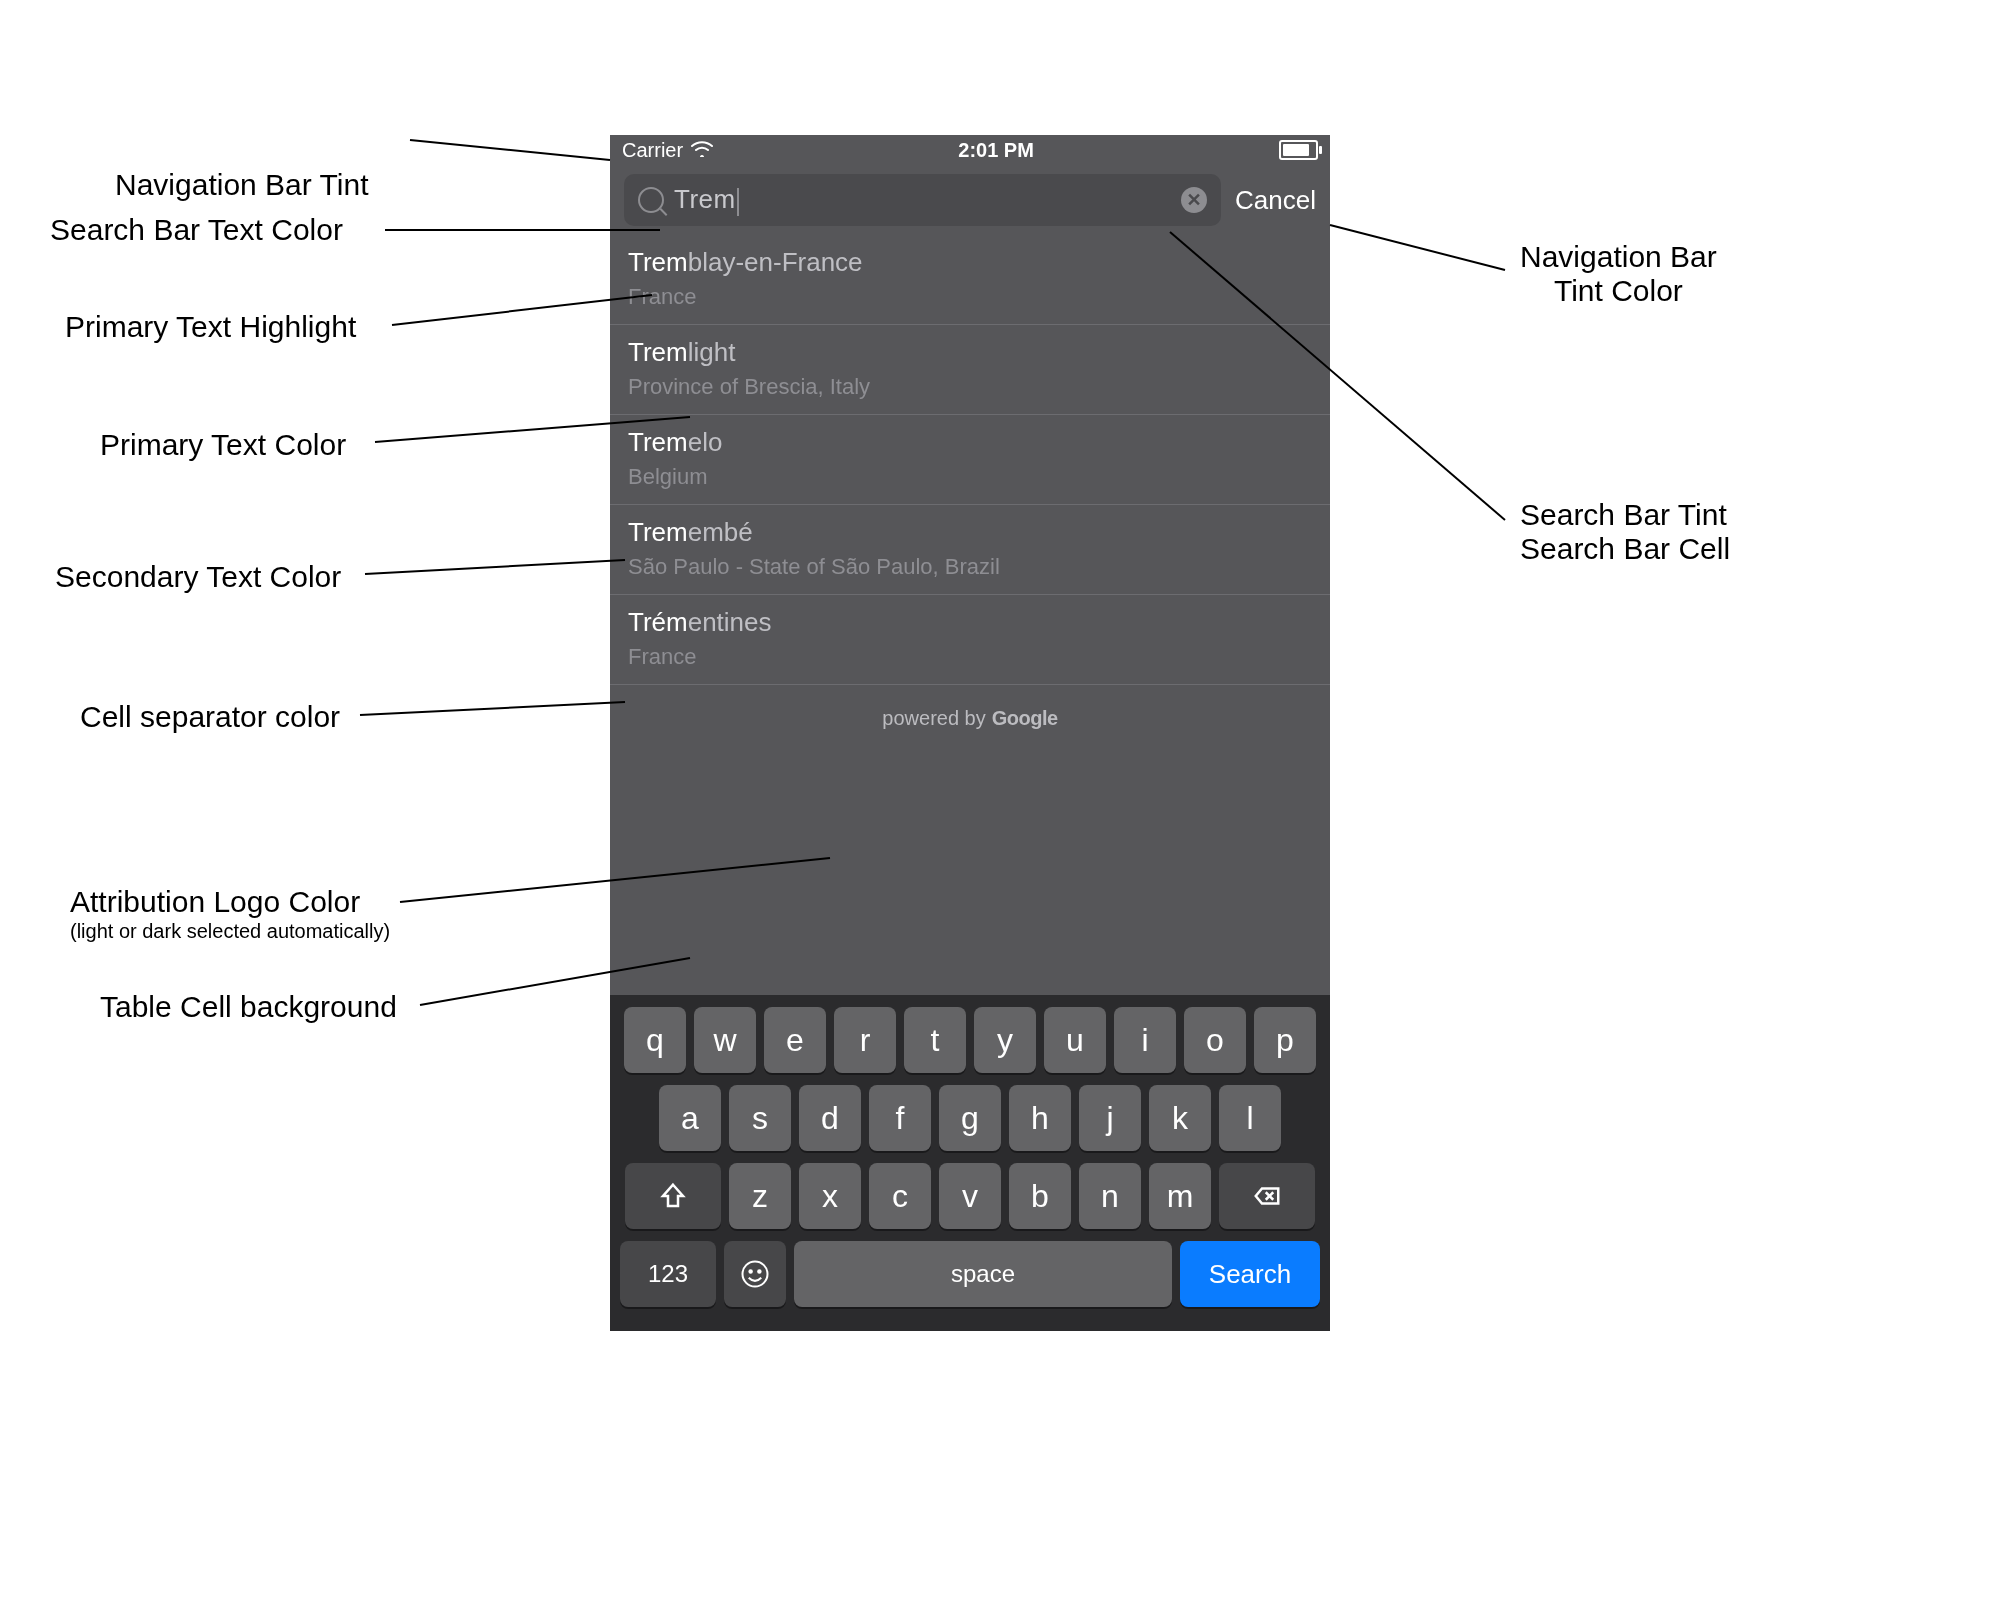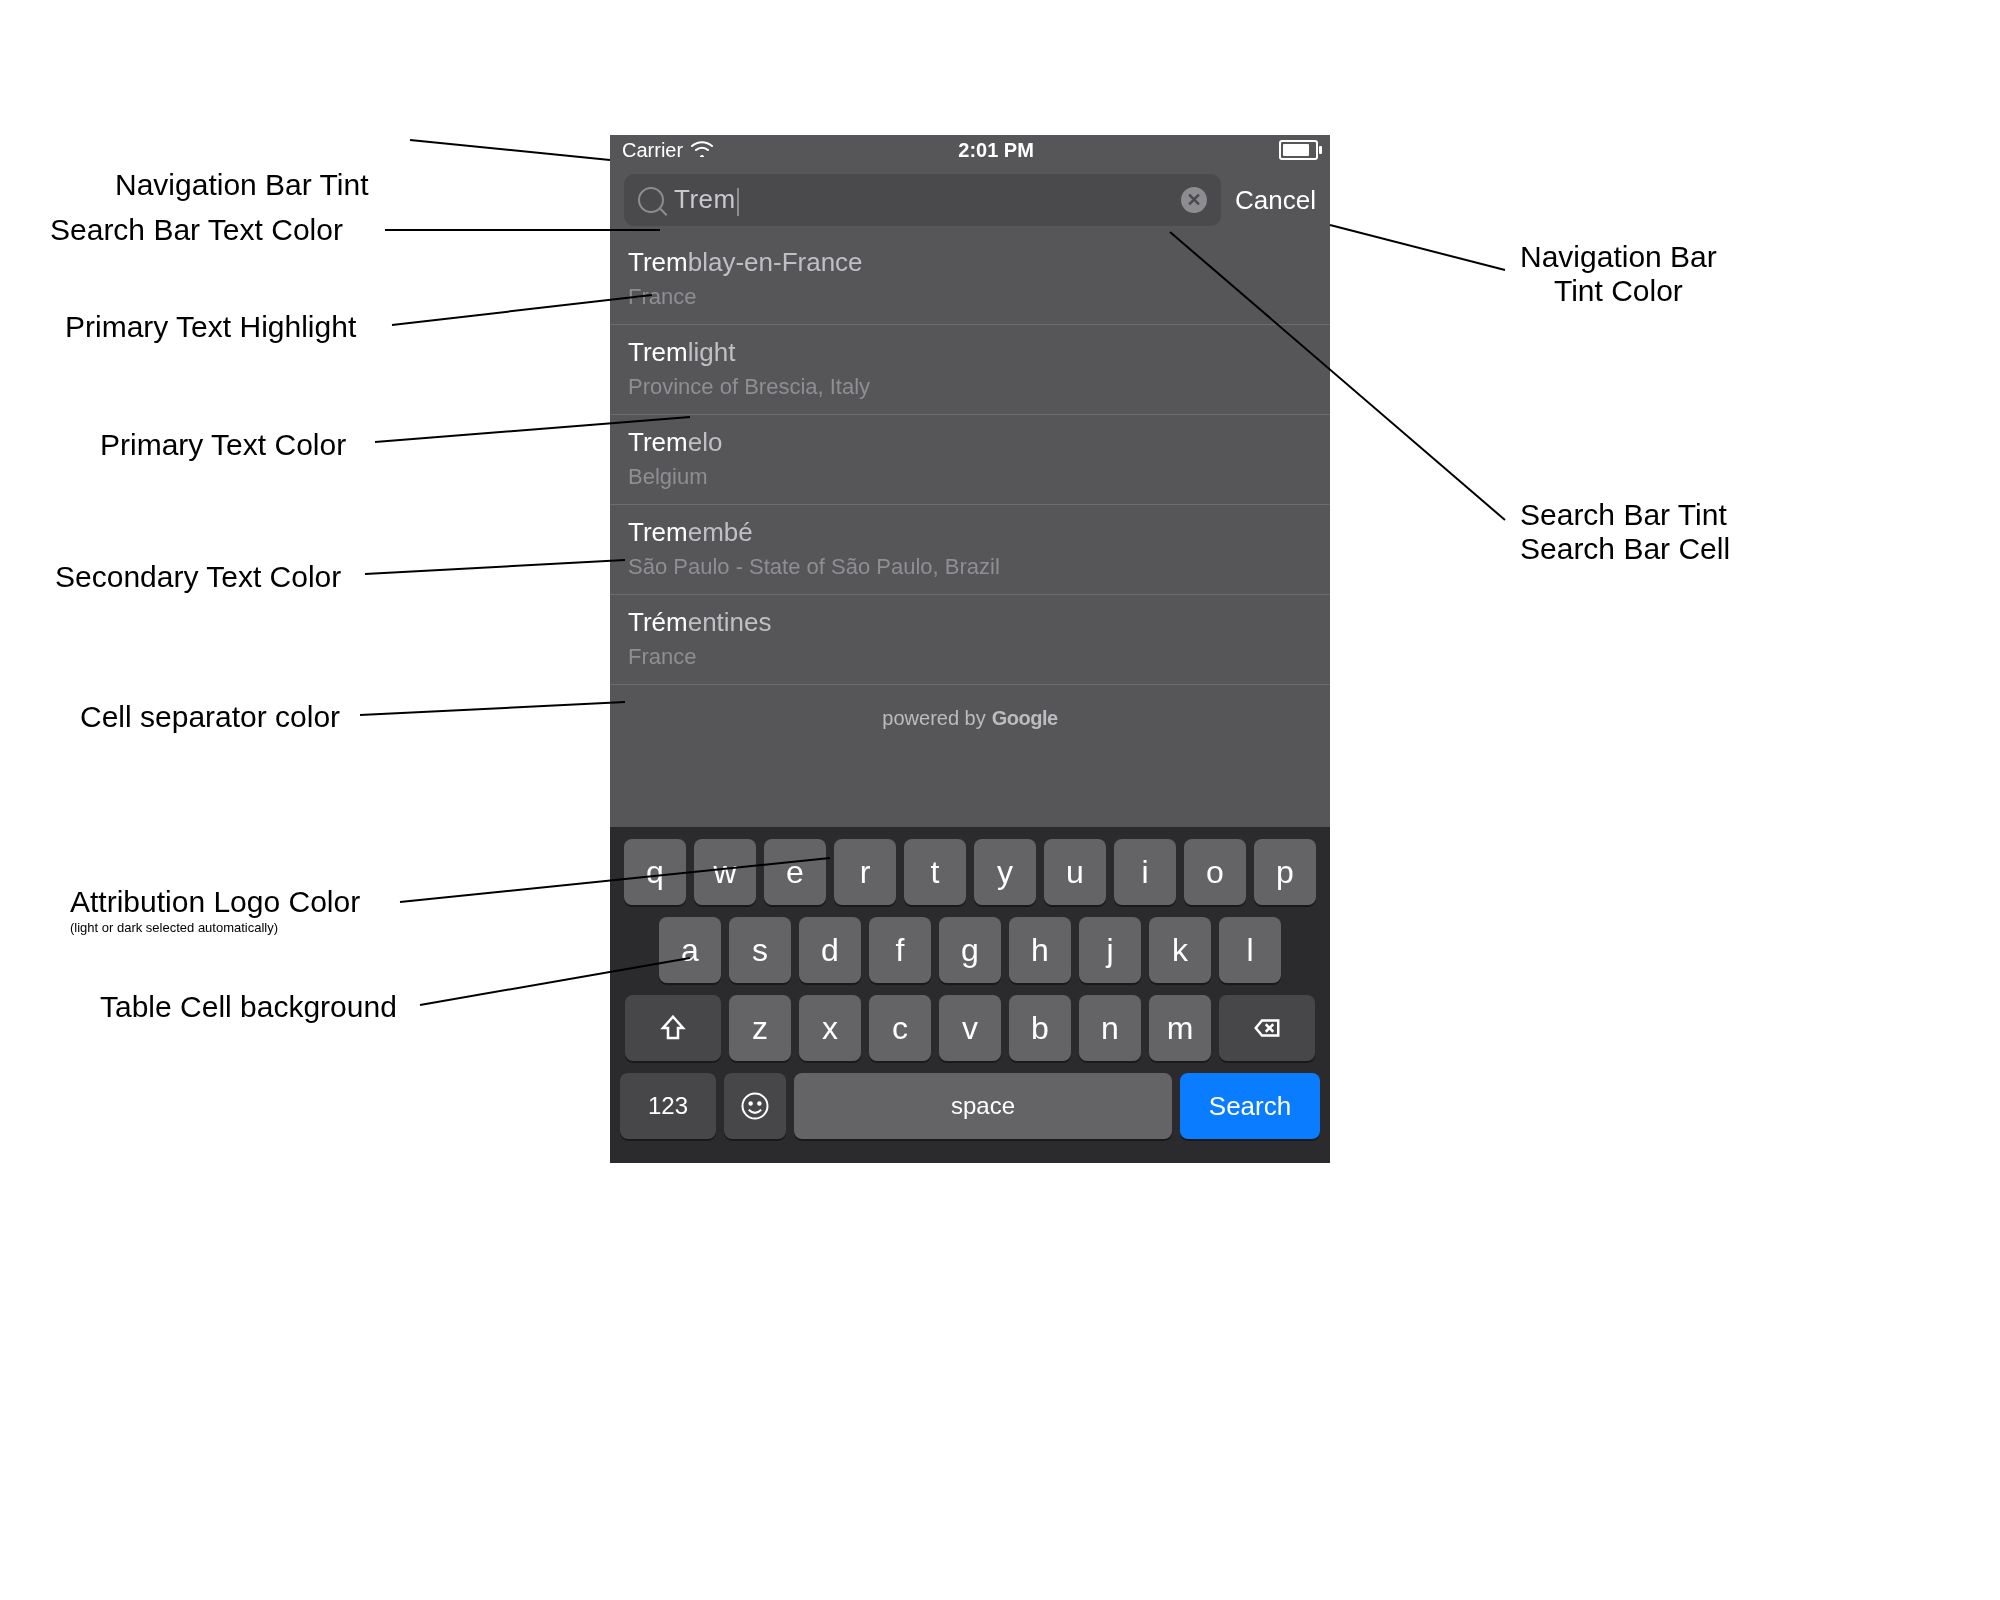--- a/index.html
+++ b/index.html
@@ -1,17 +1,17 @@
 <!DOCTYPE html>
 <html><head>
 <meta charset="utf-8">
 <style>
   html,body{margin:0;padding:0;background:#fff;font-family:-apple-system,Helvetica,Arial,sans-serif;}
   .canvas{position:relative;width:2000px;height:1600px;}
-  .phone{position:absolute;left:610px;top:135px;width:720px;height:1028px;background:#565659;overflow:hidden;font-family:-apple-system,Helvetica,Arial,sans-serif;}
+  .phone{position:absolute;left:610px;top:135px;width:720px;height:1196px;background:#565659;overflow:hidden;font-family:-apple-system,Helvetica,Arial,sans-serif;}
   .status{height:30px;display:flex;align-items:center;justify-content:space-between;padding:0 12px;color:#fff;font-size:20px;}
   .status .left{display:flex;align-items:center;gap:8px;}
   .wifi2{display:inline-block;}
   .batt{display:inline-block;width:35px;height:16px;border:2px solid #fff;border-radius:3px;position:relative;}
   .batt:after{content:"";position:absolute;right:-6px;top:4px;width:3px;height:8px;background:#fff;border-radius:1px;}
   .batt .fill{position:absolute;left:2px;top:2px;bottom:2px;width:26px;background:#fff;border-radius:1px;}
   .navbar{height:70px;display:flex;align-items:center;padding:0 14px;gap:14px;}
   .searchfield{flex:1;height:52px;background:#4a4a4d;border-radius:10px;display:flex;align-items:center;padding:0 14px;color:#8d8d91;gap:10px;position:relative;}
   .searchfield .mag{width:22px;height:22px;border:2px solid #8d8d91;border-radius:50%;position:relative;flex:0 0 auto;}
   .searchfield .mag:after{content:"";position:absolute;width:9px;height:2px;background:#8d8d91;transform:rotate(45deg);right:-6px;bottom:-2px;}
@@ -31,21 +31,21 @@
   .key{background:#646466;color:#fff;border-radius:8px;width:62px;height:66px;display:flex;align-items:center;justify-content:center;font-size:32px;box-shadow:0 2px 0 rgba(0,0,0,.4);}
   .key.fn{background:#474749;}
   .key.wide{width:96px;}
   .key.space{flex:1;background:#646466;font-size:24px;}
   .key.search{background:#0a7cff;width:140px;font-size:26px;}
   .key.num{background:#474749;width:96px;font-size:24px;}
   .key.emoji{background:#474749;width:62px;}
   .krow.last{gap:8px;padding:0 4px;}
   .shift svg,.bksp svg{width:30px;height:30px;stroke:#fff;fill:none;stroke-width:2;}
   .callout{position:absolute;font-family:Helvetica,Arial,sans-serif;font-size:30px;color:#000;}
-  .callout.small{font-size:13px;}
+  .callout.small{font-size:20px;}
   svg.lead{position:absolute;overflow:visible;}
   svg.lead line{stroke:#000;stroke-width:2;}
 </style>
 </head>
 <body>
 
 <div class="canvas">
 
   <div class="phone">
     <div class="status">

